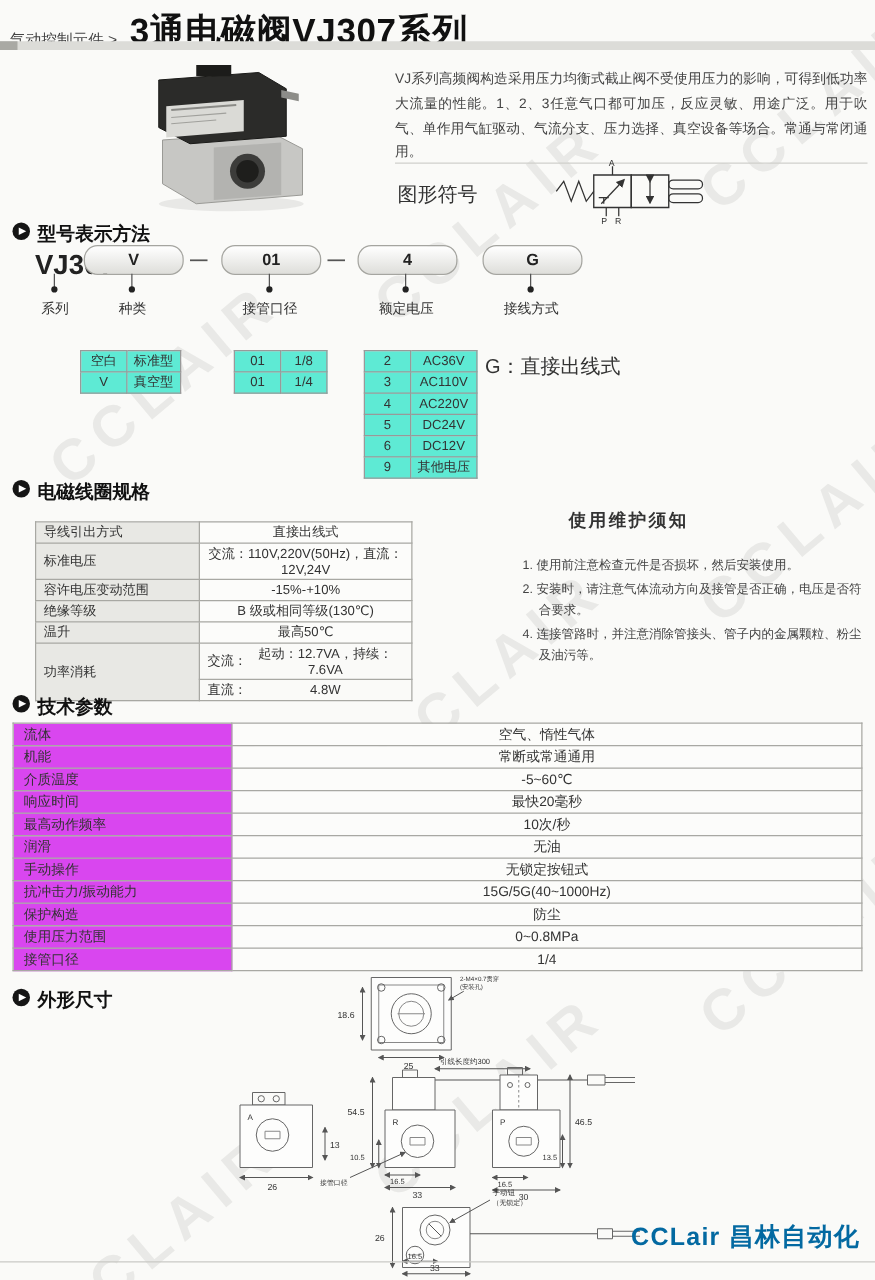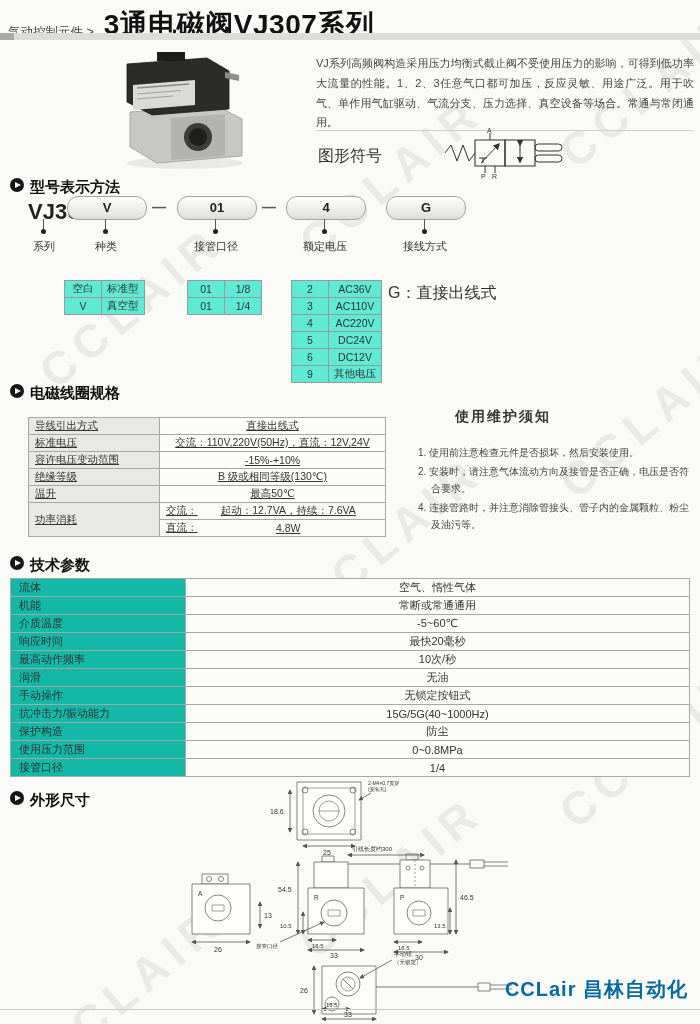--- a/index.html
+++ b/index.html
@@ -46,21 +46,21 @@
   .pw{display:flex;align-items:center;}
   .pw .pl{flex:none;}
   .pw .pv{flex:1;text-align:center;}
   
   .maint-title{position:absolute;left:455px;top:408px;font-size:14px;font-weight:bold;color:#333;letter-spacing:2px;}
   .maint{position:absolute;left:418px;top:444px;width:278px;font-size:10px;color:#444;line-height:1.7;}
   .maint div{padding-left:13px;text-indent:-13px;margin-bottom:2px;}
   
   .tech{font-size:11px;}
   .tech td{border:1px solid #a8a8a3;height:15px;padding:1px 8px;color:#333;}
-  .tech .lbl{background:#14b8a6;width:158px;}
+  .tech .lbl{background:#d946ef;width:158px;}
   .tech .val{text-align:center;background:#fcfcfa;}
   
   svg text{fill:#333;font-family:"Liberation Sans","DejaVu Sans",sans-serif;}
   .draw line,.draw rect,.draw circle,.draw path,.draw polyline{vector-effect:non-scaling-stroke;}
   
   .foot-line{position:absolute;left:0;top:1009px;width:700px;border-top:1px solid #c9c9c5;}
   .logo{position:absolute;right:12px;top:976px;font-size:20px;font-weight:bold;color:#0369a1;letter-spacing:1px;}
 </style>
 </head>
 <body>
@@ -204,21 +204,21 @@
       <td>其他电压</td>
         </tr>
   </tbody>
     </table>
   <span class="wnote">G：直接出线式</span>
 
   <div class="sec" style="left:10px;top:384px;">
     <span class="bullet"></span>
     <span class="sec-t">电磁线圈规格</span>
   </div>
-  <table class="spec abs" style="left:28px;top:417px;width:358px;text-decoration:underline;">
+  <table class="spec abs" style="left:28px;top:417px;width:302px;">
     <tbody>
         <tr>
       <td class="lbl">导线引出方式</td>
       <td class="val">直接出线式</td>
         </tr>
     <tr>
       <td class="lbl">标准电压</td>
       <td class="val">交流：110V,220V(50Hz)，直流：12V,24V</td>
         </tr>
     <tr>

